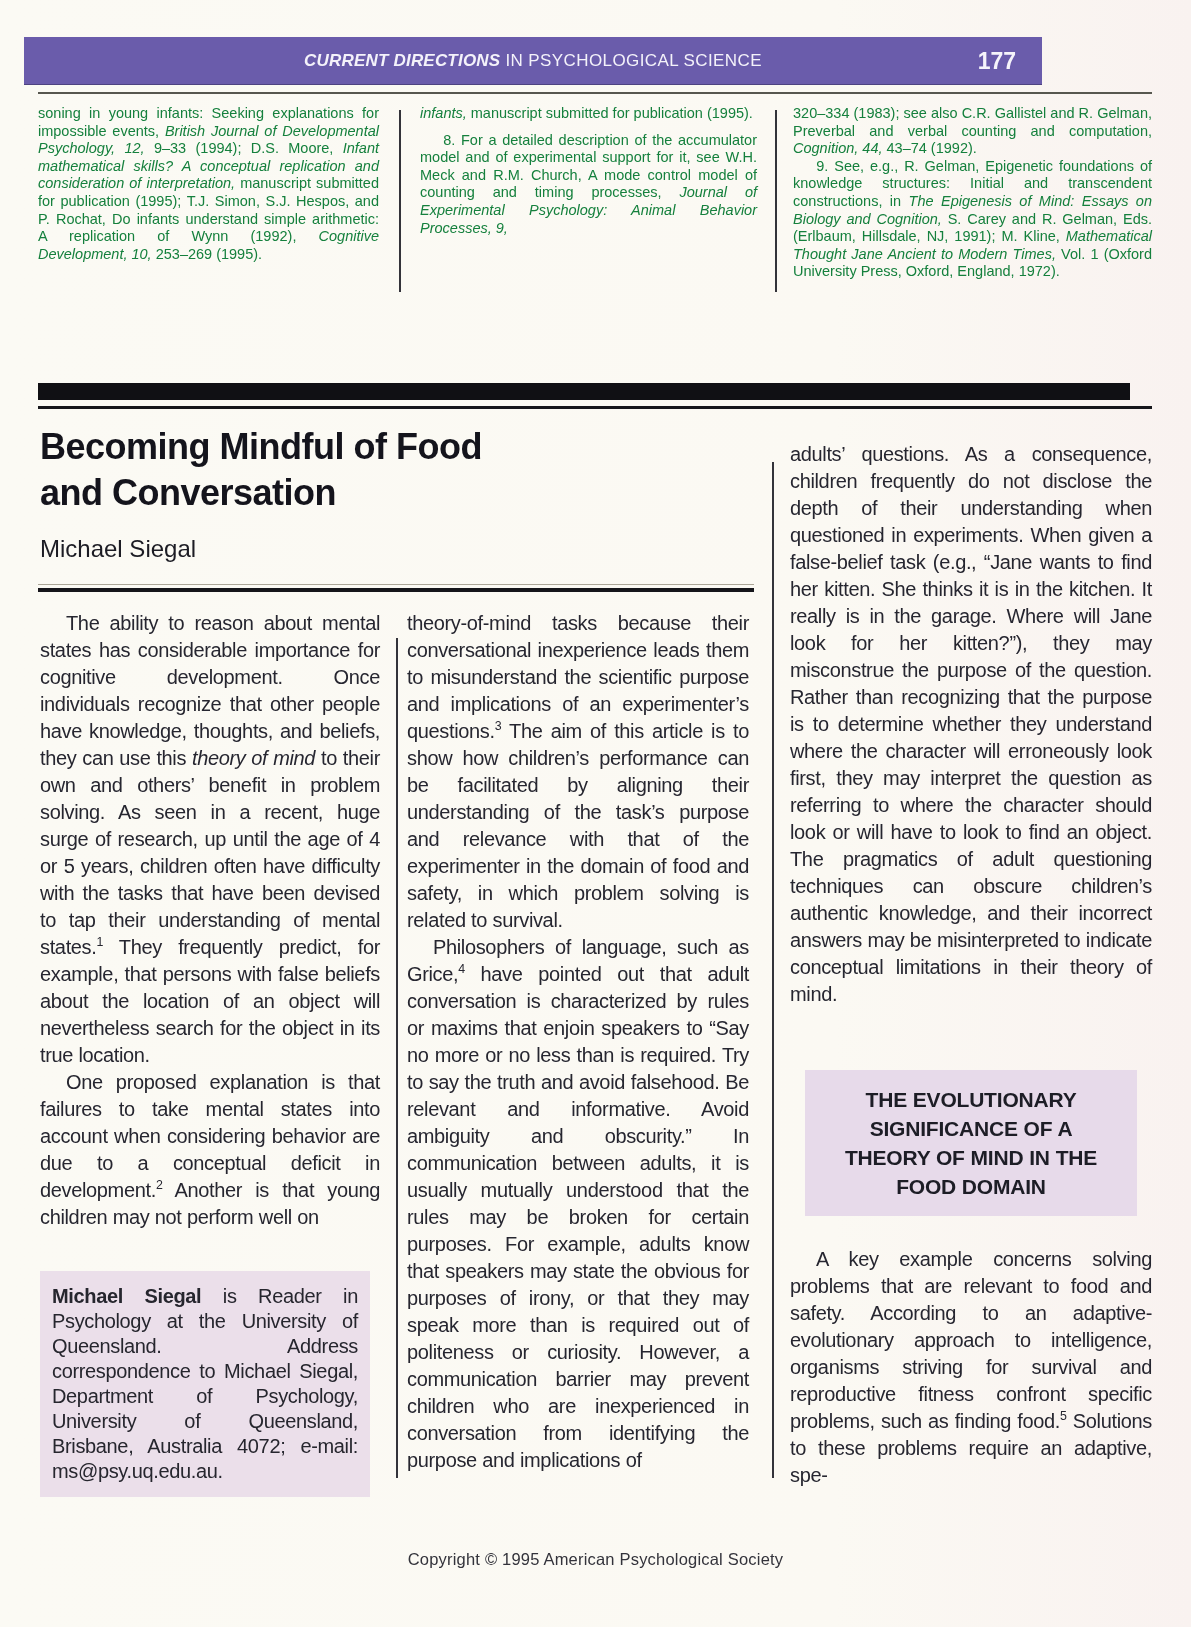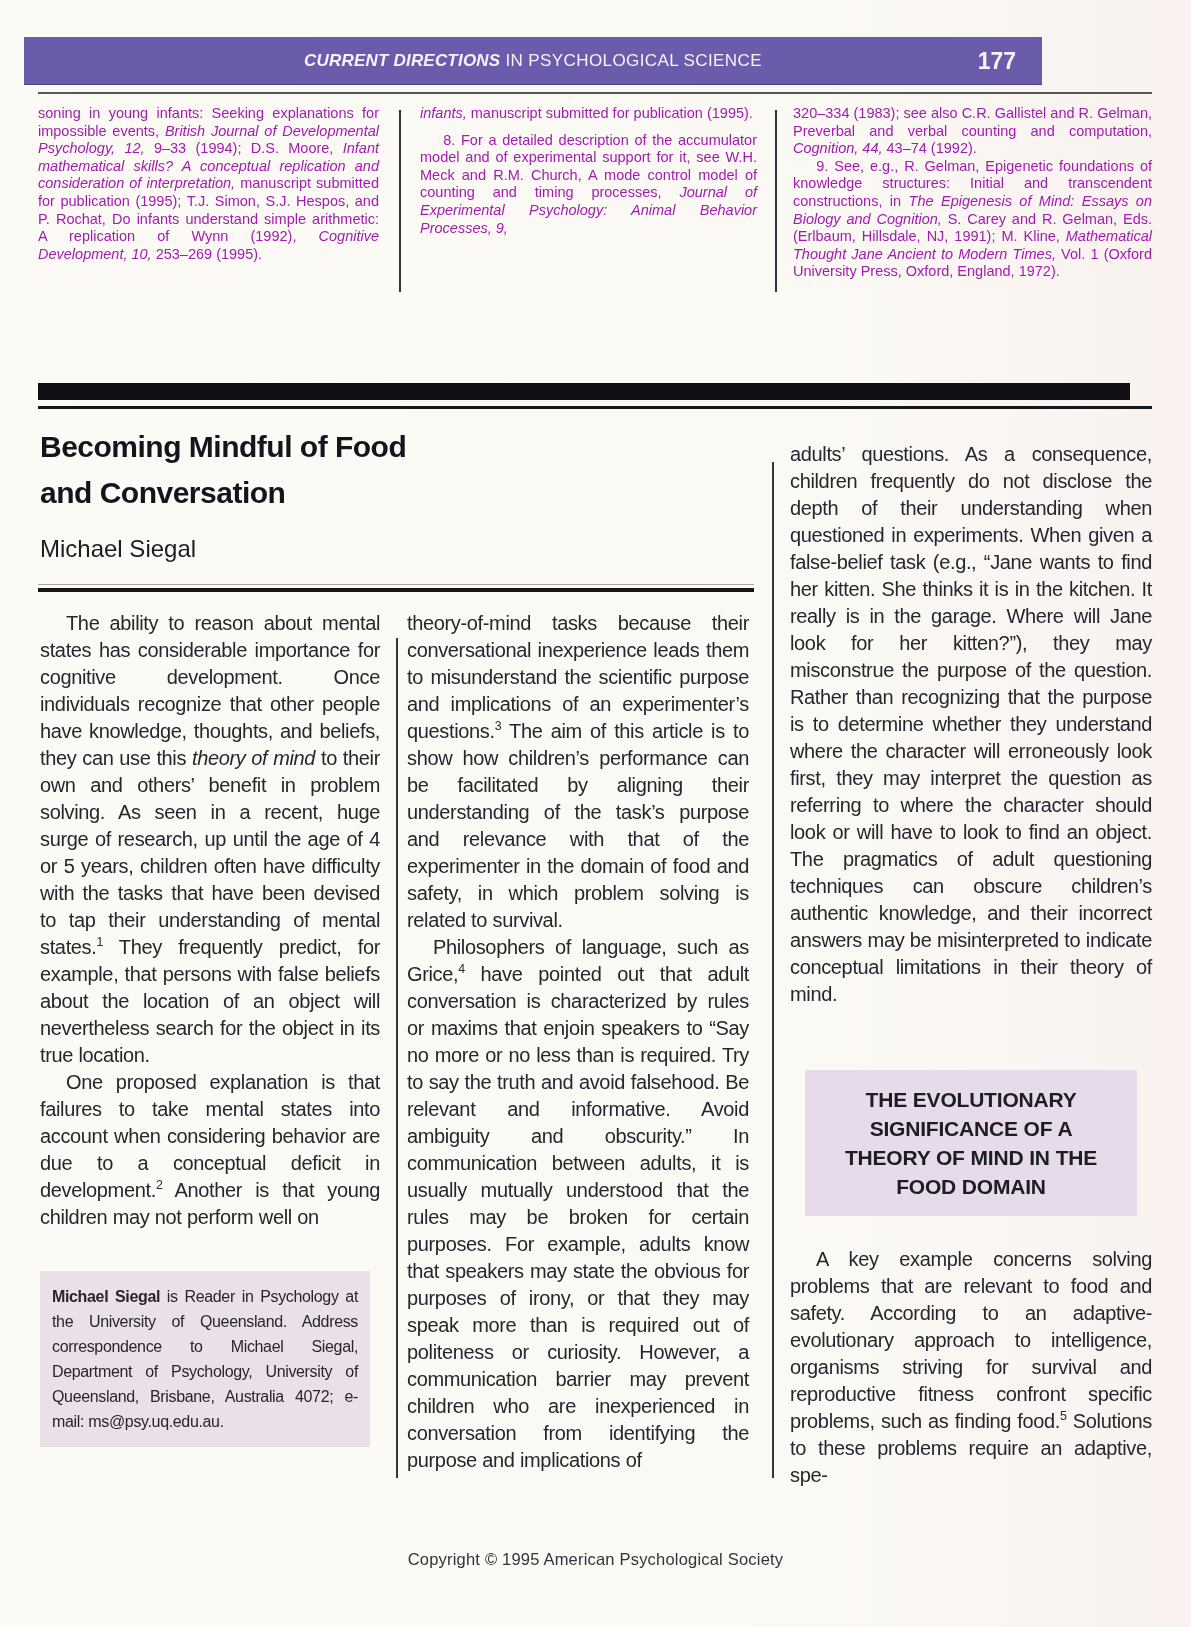--- a/index.html
+++ b/index.html
@@ -14,42 +14,42 @@
   .header-bar{
     left:24px;top:37px;width:1018px;height:47px;background:#6a5cab;
     display:flex;align-items:center;justify-content:center;position:absolute;
     box-shadow:0 1px 0 #4d4380;
   }
   .header-title{color:#f4f2fa;font-size:17px;letter-spacing:.4px;white-space:nowrap;}
   .header-title i b{letter-spacing:.2px;}
   .header-page{position:absolute;right:26px;top:11px;color:#f6f4fb;font-size:23px;font-weight:bold;}
   .header-underline{left:38px;top:92px;width:1114px;height:2px;background:#57574f;position:absolute;}
   
-  .ref-col{position:absolute;font-size:14.5px;line-height:17.6px;text-align:justify;color:#a21caf;}
+  .ref-col{position:absolute;font-size:14.5px;line-height:17.6px;text-align:justify;color:#15803d;}
   .ref-col p{margin:0;}
   .ref-col p.indent{text-indent:1.6em;}
   .ref-col p.gap{margin-top:9px;}
   .ref-rule{position:absolute;width:2px;background:#33333a;}
   
   .article-head{position:absolute;left:38px;top:383px;width:1114px;}
   .thick-bar{width:1092px;height:17px;background:#101014;}
   .thin-bar{margin-top:6px;width:1114px;height:3px;background:#16161b;}
-  .article-title{margin:15px 0 0 2px;font-size:30px;line-height:46px;font-weight:bold;color:#14141c;letter-spacing:-.5px;}
+  .article-title{margin:15px 0 0 2px;font-size:36px;line-height:46px;font-weight:bold;color:#14141c;letter-spacing:-.5px;}
   .article-author{margin:19px 0 0 2px;font-size:24px;color:#1c1c24;}
   .author-rule{margin-top:21px;width:716px;height:8px;border-top:1px solid #aba698;border-bottom:4px solid #15151a;box-sizing:border-box;}
   
   .body-col{position:absolute;font-size:20px;line-height:27px;text-align:justify;color:#262630;letter-spacing:-.35px;word-spacing:.2px;}
   .body-col p{margin:0;}
   .body-col p.indent{text-indent:1.3em;}
   .body-rule{position:absolute;width:2px;background:#33333a;}
   sup{font-size:.62em;line-height:0;}
   
   .bio-box{
     margin-top:40px;background:#ebdfea;padding:13px 12px;width:306px;
-    font-size:16px;line-height:25px;text-align:justify;color:#26262e;
+    font-size:20px;line-height:25px;text-align:justify;color:#26262e;
   }
   
   .section-box{
     margin:62px auto 30px auto;background:#e7daea;width:304px;padding:15px 14px;
     text-align:center;font-size:21px;line-height:29px;font-weight:bold;color:#1d1d26;letter-spacing:-.2px;
   }
   
   .footer{position:absolute;left:0;top:1550px;width:1191px;text-align:center;
     font-size:16.5px;color:#33333b;letter-spacing:.2px;}
 </style>

